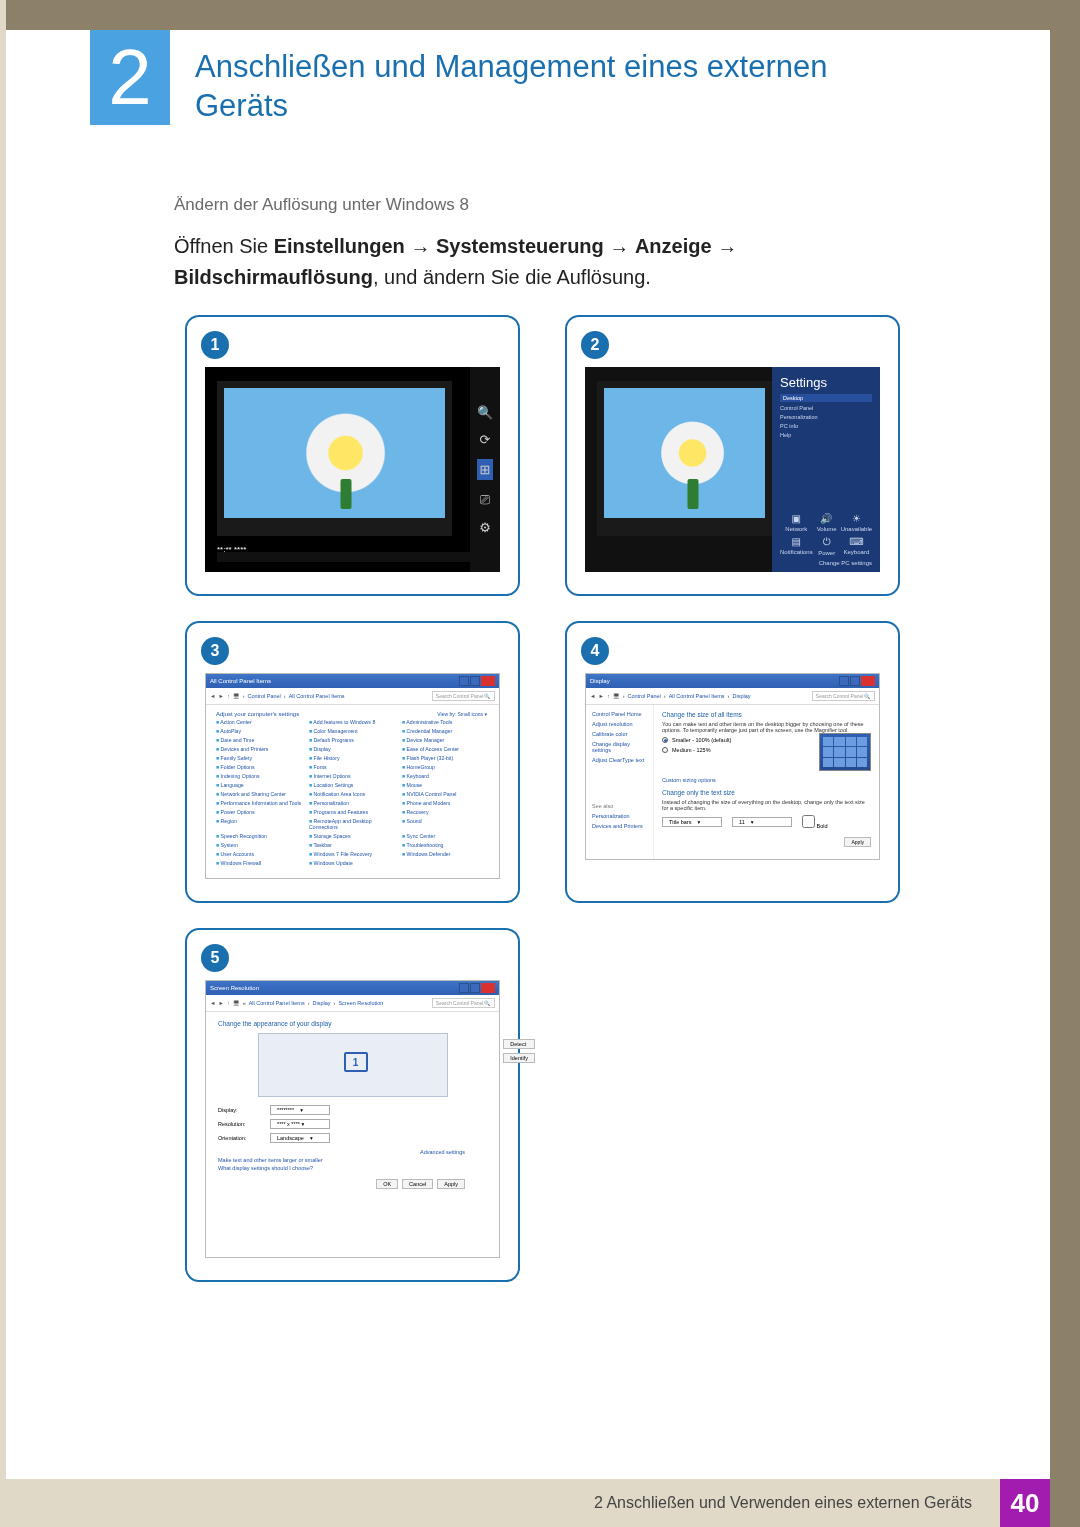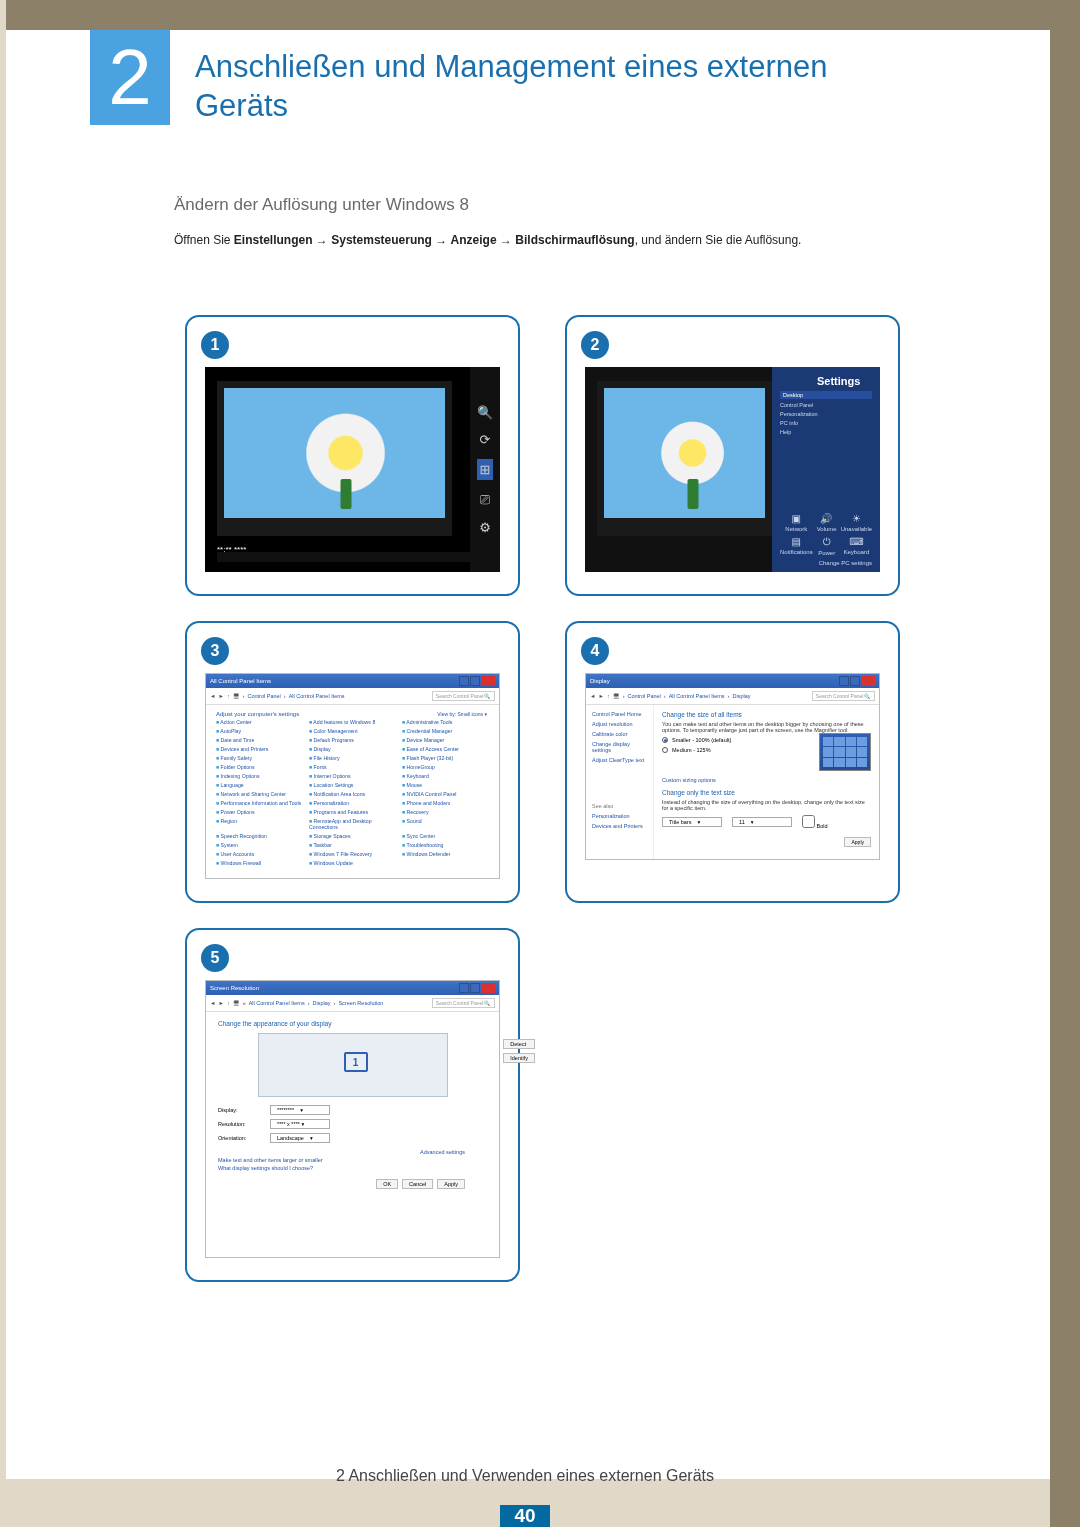--- a/index.html
+++ b/index.html
@@ -59,21 +59,21 @@
     left: 174px;
     width: 730px;
   }
   .subhead {
     color: #6a6a6a;
     font-size: 17px;
     margin-bottom: 16px;
   }
   .body-text {
     color: #222;
-    font-size: 12px;
+    font-size: 20px;
     line-height: 1.55;
   }
   .arrow { font-family: "Segoe UI Symbol", Arial; }
 
   .figures {
     position: absolute;
     top: 315px;
     left: 185px;
     width: 730px;
     display: flex;
@@ -163,21 +163,21 @@
     width:100%;height:205px;background:#111;position:relative;padding:12px 0 0 10px;
   }
   .fig2-monitor{
     position:absolute;left:12px;top:14px;width:175px;height:155px;
     border:7px solid #1a1a1a;border-bottom-width:18px;background:#6db6e8;overflow:hidden;
   }
   .settings-pane{
     position:absolute;right:0;top:0;width:108px;height:100%;background:#1b3a75;color:#fff;padding:8px 8px 6px 8px;
     display:flex;flex-direction:column;
   }
-  .settings-pane h4{font-size:11px;margin-bottom:4px;font-weight:700;margin-left:37px;}
+  .settings-pane h4{font-size:13px;margin-bottom:4px;font-weight:400;}
   .settings-list{display:flex;flex-direction:column;gap:3px;font-size:5.5px;color:#c9d6ee;}
   .settings-list .active{background:#274f9e;display:inline-block;padding:1px 3px;color:#fff;}
   .settings-grid{margin-top:auto;display:grid;grid-template-columns:repeat(3,1fr);gap:4px;font-size:6px;text-align:center;color:#c9d6ee;padding-top:8px;}
   .settings-grid div{display:flex;flex-direction:column;align-items:center;gap:2px;}
   .settings-grid svg, .settings-grid span.ic{font-size:10px;}
   .change-pc{font-size:6px;text-align:right;color:#c9d6ee;padding-top:4px;}
 
   
   .win {
     width:100%; border:1px solid #bbb; background:#fff;
@@ -247,31 +247,30 @@
   
   .footer {
     position: absolute;
     bottom: 0; left: 0;
     width: calc(100% - 30px);
     background: #e0d9c7;
     height: 48px;
     display: flex;
     align-items: center;
     justify-content: flex-end;
-    gap: 20px;
-    flex-direction: column;
+    gap: 28px;
   }
   .footer-text {
     color: #444;
     font-size: 16px;
   }
   .page-num {
-    background: #0369a1;
+    background: #a21caf;
     color: #fff;
-    font-size: 19px;
+    font-size: 26px;
     font-weight: 600;
     width: 50px; height: 48px;
     display: flex; align-items: center; justify-content: center;
   }
 </style>
 </head>
 <body>
 
 <div class="top-stripe"></div>
 <div class="side-stripe"></div>

